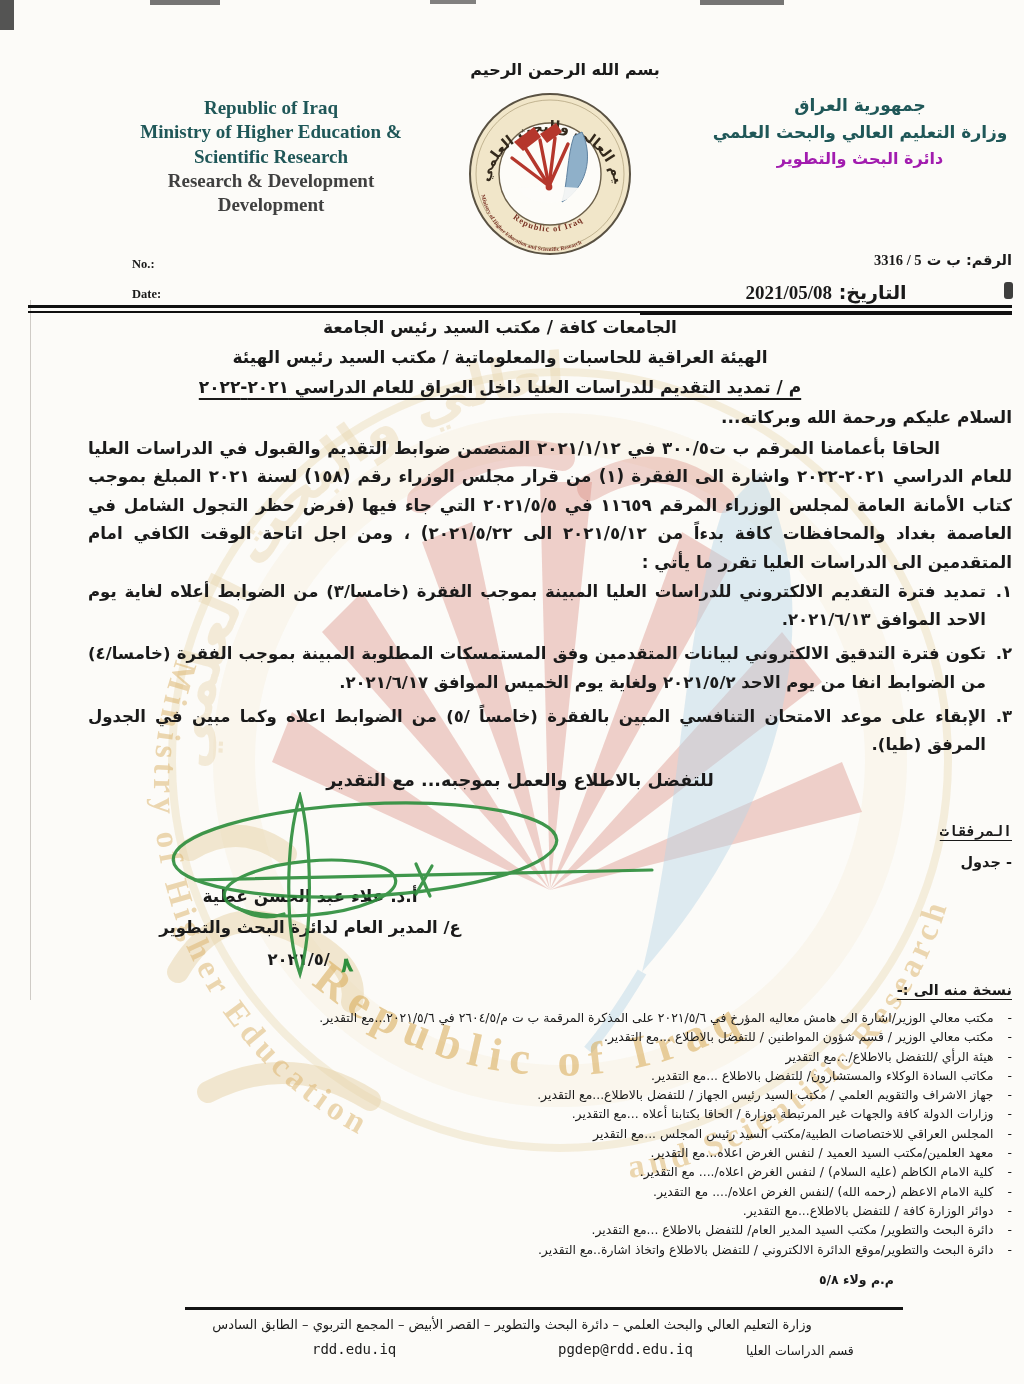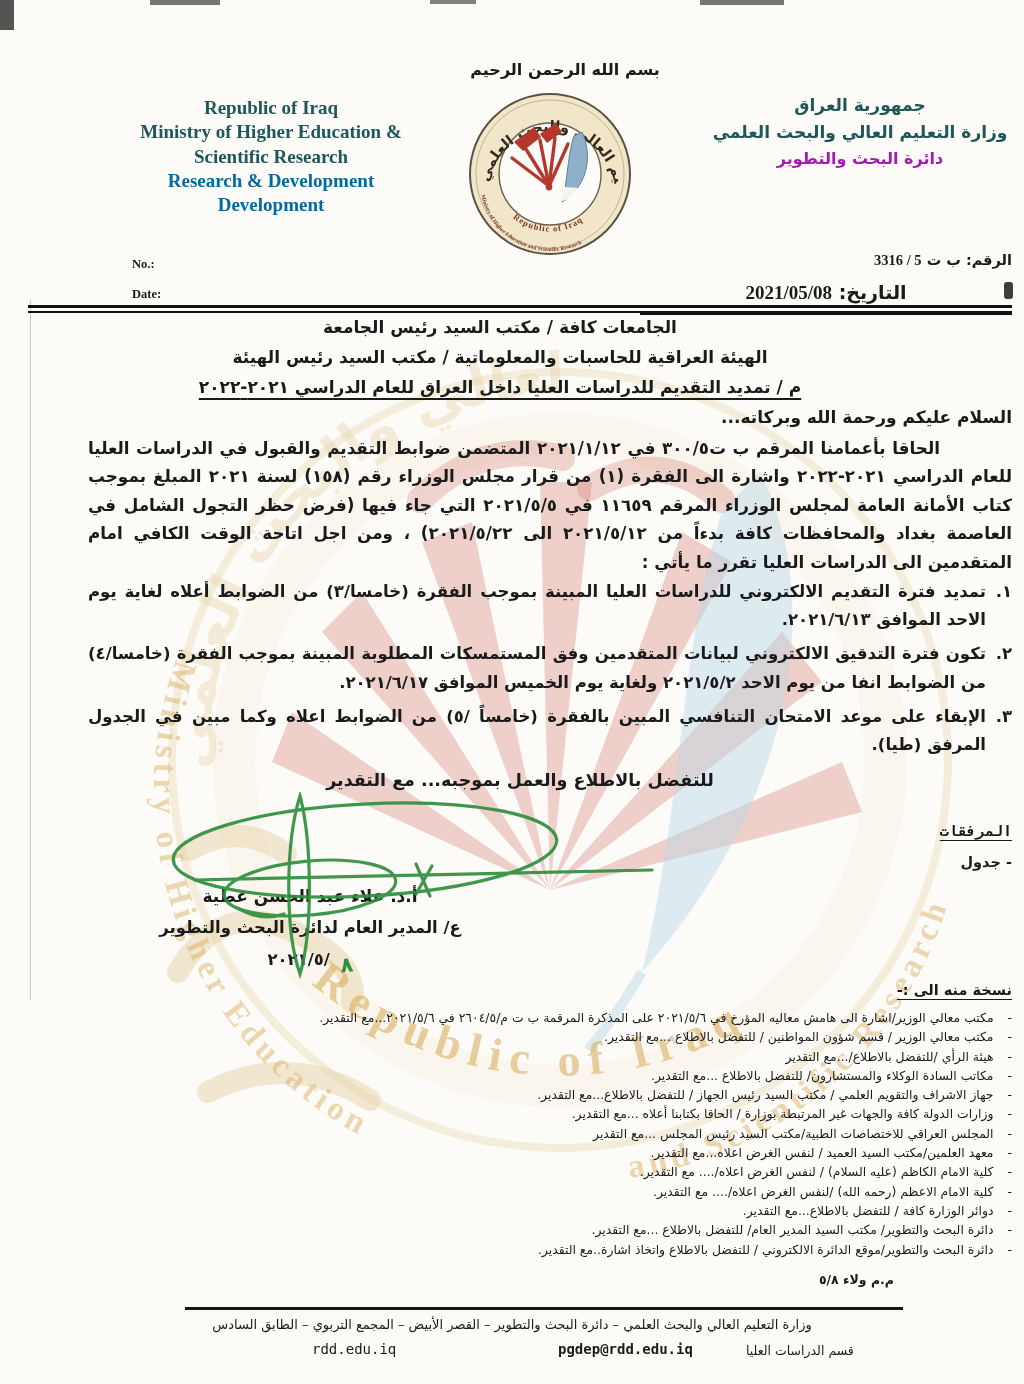--- a/index.html
+++ b/index.html
@@ -9,21 +9,21 @@
     font-family:"DejaVu Sans", sans-serif;
   }
   .abs{position:absolute;}
   .ltr-num{direction:ltr;unicode-bidi:bidi-override;display:inline-block;}
   
   .basmala{left:430px;top:60px;width:270px;text-align:center;
     font-size:16px;font-weight:700;}
   .en-header{left:96px;top:96px;width:350px;text-align:center;
     font-family:"Liberation Serif", serif;font-weight:700;
     font-size:19px;line-height:1.28;color:#1f5758;z-index:2;}
-  .en-header .red{color:#0369a1;}
+  .en-header .red{color:#404040;}
   .ar-header{left:704px;top:92px;width:312px;text-align:center;direction:rtl;
     font-weight:700;font-size:17px;line-height:1.6;color:#1f5758;z-index:2;}
   .ar-header .red{color:#a21caf;font-size:16px;}
   .logo{left:452px;top:84px;width:196px;height:186px;z-index:2;}
   
   .no-label{left:132px;top:257px;font-family:"Liberation Serif",serif;
     font-weight:700;font-size:12.5px;}
   .date-label{left:132px;top:287px;font-family:"Liberation Serif",serif;
     font-weight:700;font-size:12.5px;}
   .raqam{left:640px;top:252px;width:372px;text-align:right;direction:rtl;
@@ -82,21 +82,21 @@
   .cc-line .b{display:inline-block;margin-left:14px;}
   .clerk{left:620px;top:1272px;width:274px;text-align:right;direction:rtl;
     font-size:12.5px;font-weight:700;z-index:2;}
   
   .foot-rule{left:185px;top:1307px;width:718px;border-top:3px solid #141414;z-index:2;}
   .foot1{left:112px;top:1317px;width:800px;text-align:center;direction:rtl;
     font-size:13px;z-index:2;}
   .foot-web{left:312px;top:1341px;font-family:"DejaVu Sans Mono",monospace;
     font-size:14px;z-index:2;}
   .foot-mail{left:558px;top:1341px;font-family:"DejaVu Sans Mono",monospace;
-    font-size:14px;z-index:2;font-weight:bold;}
+    font-size:14px;z-index:2;}
   .foot-dept{left:746px;top:1343px;direction:rtl;font-size:12.5px;z-index:2;}
   
   .wm{left:120px;top:330px;width:880px;height:880px;z-index:0;}
   .speck{background:#1c1c1c;z-index:5;}
   .edge-line{left:30px;top:300px;width:1px;height:700px;background:#a9a49c;
     opacity:.55;z-index:1;}
 </style>
 </head>
 <body>
 

